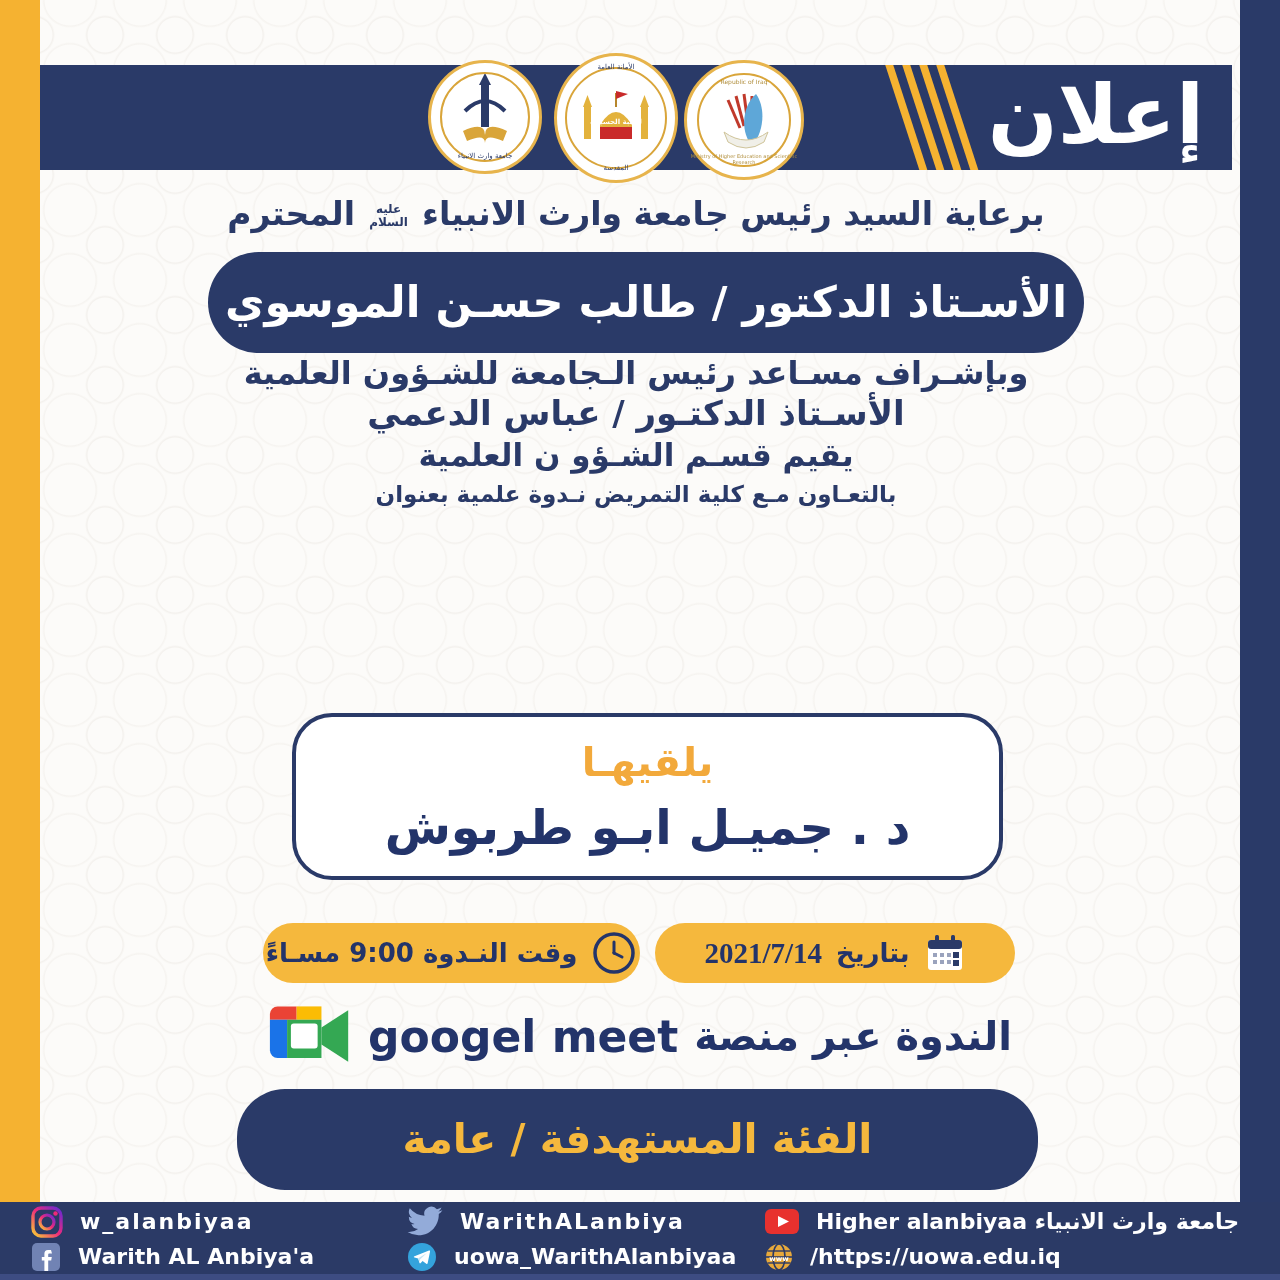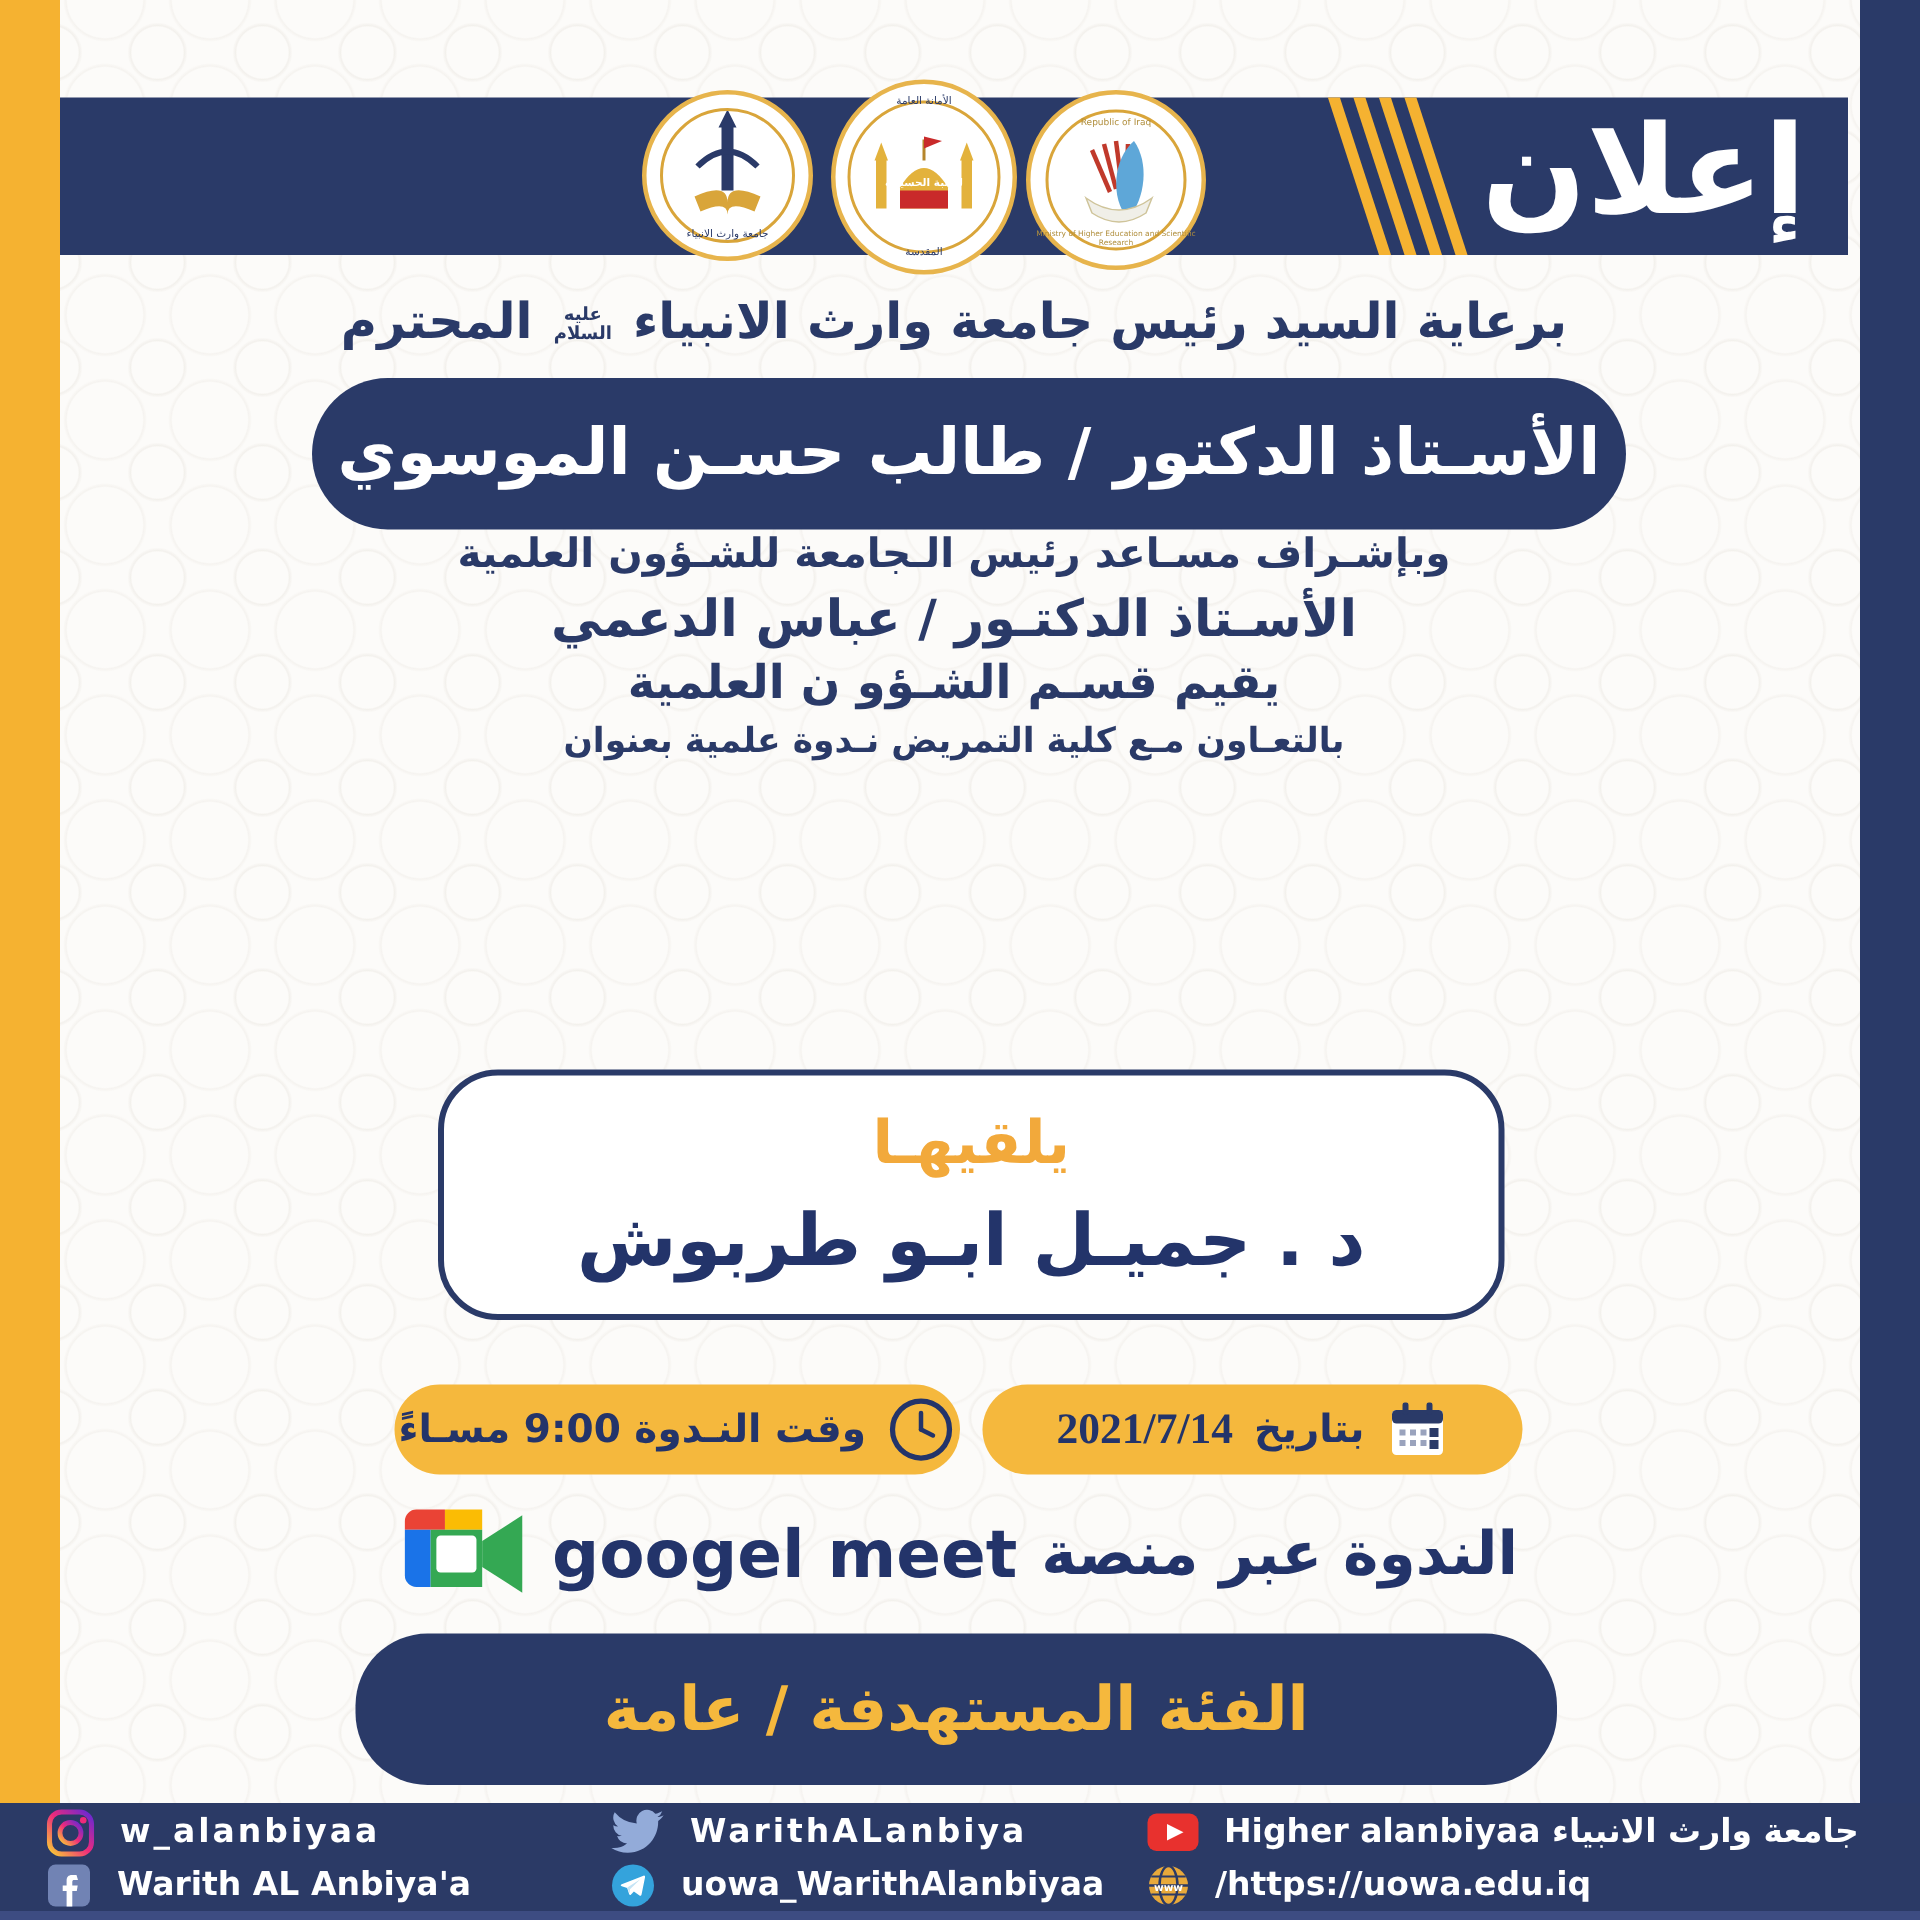--- a/index.html
+++ b/index.html
@@ -24,21 +24,21 @@
   .logo{position:absolute;border-radius:50%;background:#fff;border:3px solid #e7b44c;z-index:5;display:flex;align-items:center;justify-content:center;}
   .logo svg{display:block;}
   .lg-uni{left:428px;top:60px;width:108px;height:108px;}
   .lg-shrine{left:554px;top:53px;width:118px;height:124px;}
   .lg-ministry{left:684px;top:60px;width:114px;height:114px;}
   .line{position:absolute;left:40px;width:1192px;text-align:center;font-weight:bold;color:#2a3a68;}
   .sponsor{top:194px;font-size:33px;}
   .honorific{display:inline-block;font-size:12px;line-height:1.05;width:44px;vertical-align:middle;font-weight:bold;}
   .president-pill{position:absolute;left:208px;top:252px;width:876px;height:101px;background:#2a3a68;border-radius:54px;
     color:#fff;font-weight:bold;font-size:43px;text-align:center;line-height:101px;z-index:4;}
-  .supervision{top:354px;font-size:27px;}
+  .supervision{top:354px;font-size:32px;}
   .assistant{top:393px;font-size:34px;}
   .organizer{top:437px;font-size:31px;}
   .cooperation{top:481px;font-size:23px;}
   .title-band{position:absolute;left:40px;top:530px;width:1200px;height:160px;background:#f5b83d;
     display:flex;align-items:center;justify-content:center;}
   .title-band .t{font-size:62px;font-weight:bold;color:#23346a;word-spacing:6px;}
   .speaker-box{position:absolute;left:292px;top:713px;width:703px;height:159px;background:#ffffff;border:4px solid #2a3a68;border-radius:40px;
     display:flex;flex-direction:column;align-items:center;justify-content:center;gap:14px;}
   .speaker-label{color:#f2a93b;font-weight:bold;font-size:40px;}
   .speaker-name{color:#23346a;font-weight:bold;font-size:48px;}

